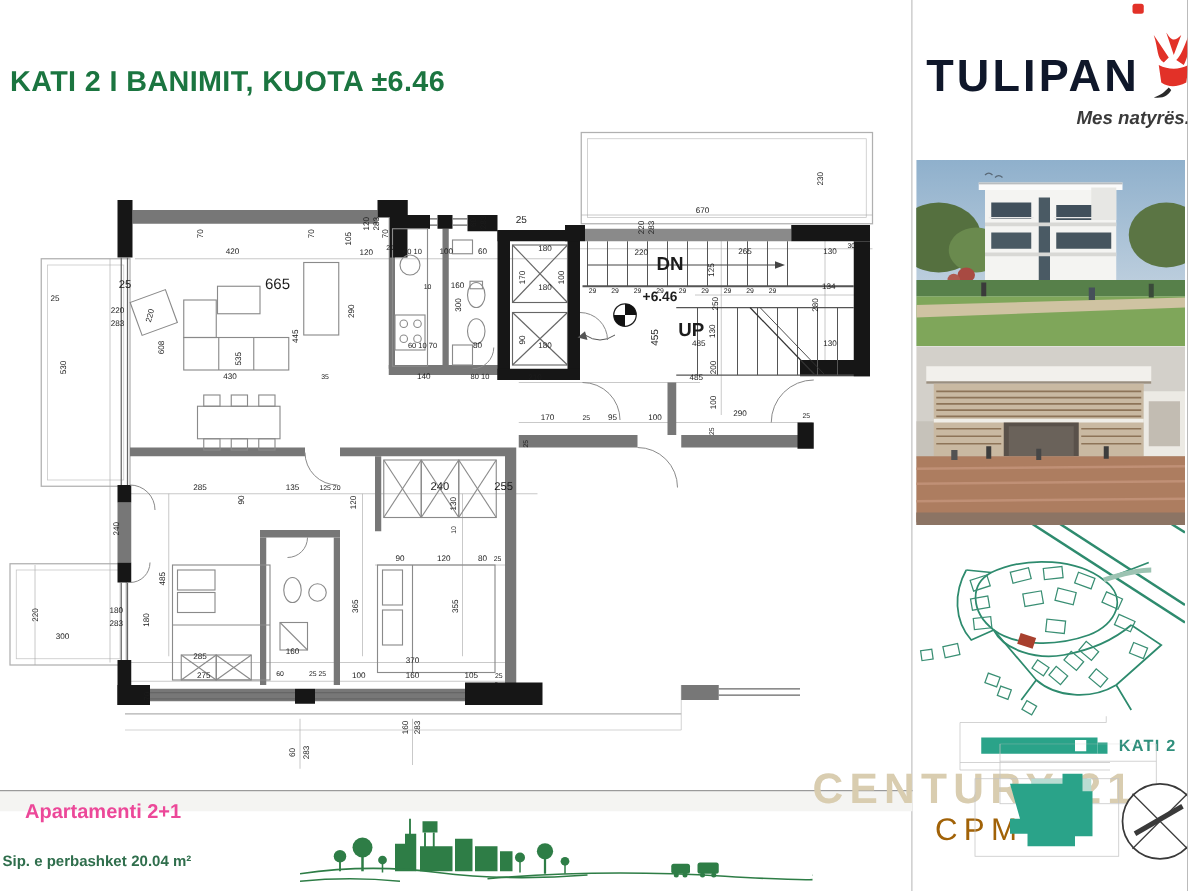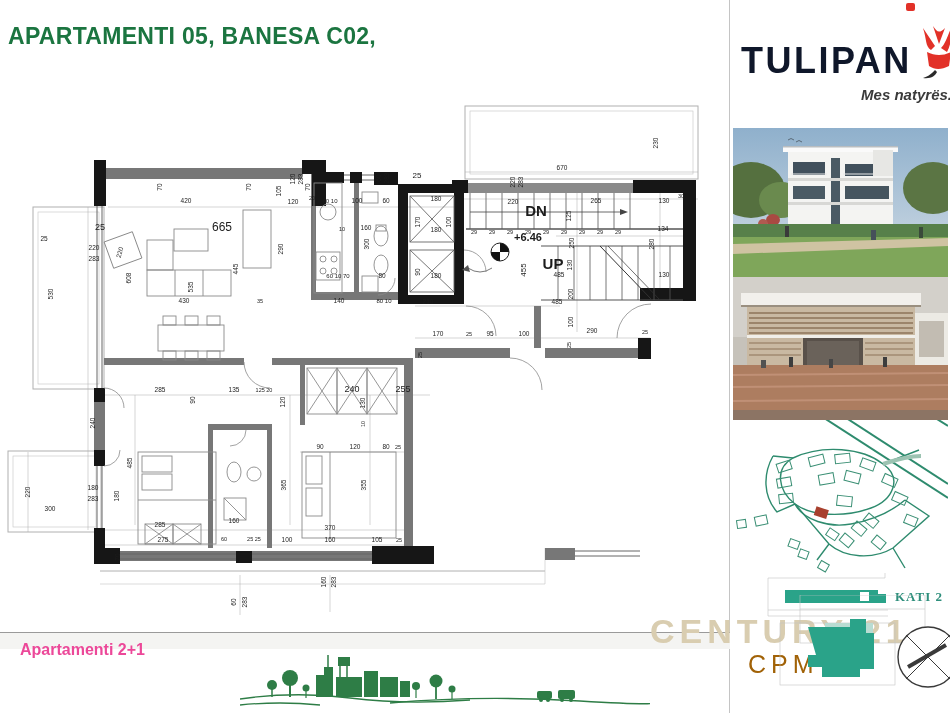--- a/index.html
+++ b/index.html
@@ -19,36 +19,36 @@
   .red-dot{left:906px;top:3px;width:9px;height:8px;background:#e23128;border-radius:2px;}
   
   .photo{left:733px;width:215px;overflow:hidden;}
   .brownstrip{left:733px;top:410px;width:215px;height:10px;background:#8c7464;}
   
   .info-head{left:20px;top:641px;font-size:16px;font-weight:bold;color:#ec4899;}
   .info-row{font-size:12px;font-weight:bold;color:#2f6e4c;}
   .info-label{position:absolute;left:2px;}
   .info-value{position:absolute;left:105px;}
   
-  .kati-label{left:895px;top:589px;font-size:13px;font-weight:bold;color:#2f8f7c;letter-spacing:1px;font-family:Liberation Serif, serif;}
+  .kati-label{left:895px;top:589px;font-size:13px;font-weight:bold;color:#2f8f7c;letter-spacing:1px;}
   
   .wm1{left:650px;top:612px;font-size:34px;font-weight:bold;color:#d9cdb0;letter-spacing:5px;}
   .wm2{left:748px;top:650px;font-size:25px;font-weight:normal;color:#a16207;letter-spacing:5px;}
   svg text{font-family:"Liberation Sans",sans-serif;fill:#1c1c1c;}
   .med{stroke:#666;stroke-width:.9;fill:none;}
   .furn{stroke:#8a8a8a;stroke-width:.9;fill:none;}
   .out{stroke:#b0b0b0;stroke-width:1;fill:none;}
   .out2{stroke:#c4c4c4;stroke-width:.6;fill:none;}
 </style>
 </head>
 <body>
 
 <div class="page">
 
-  <div class="abs title"><span>APARTAMENTI 05, BANESA C02,</span><br></div>
+  <div class="abs title"><br><span>KATI 2 I BANIMIT, KUOTA ±6.46</span></div>
 
   <div class="abs vline"></div>
   <div class="abs hband"></div>
   <div class="abs hline"></div>
 
   <div class="abs brand-name">TULIPAN</div>
   <div class="abs brand-tag">Mes natyrës.</div>
   <div class="abs red-dot"></div>
   <svg class="abs tulip" width="32" height="54" viewBox="0 0 32 54">
     <path d="M2,2 C6,14 4,20 10,24 L14,20 Z" fill="#e23128"></path>
@@ -202,20 +202,24 @@
     <path d="M178,32 h42 v-8 h16 v14 h8 v36 h-14 v8 h-38 v-10 h-14 v-12 h8 z" fill="#2aa389"></path>
     <g>
       <circle cx="298" cy="62" r="30" fill="#ffffff" stroke="#3a3a3a" stroke-width="1.4"></circle>
       <line x1="276" y1="40" x2="320" y2="84" stroke="#3a3a3a" stroke-width="1"></line>
       <line x1="320" y1="40" x2="276" y2="84" stroke="#3a3a3a" stroke-width="1"></line>
       <line x1="278" y1="72" x2="316" y2="50" stroke="#3a3a3a" stroke-width="4"></line>
     </g>
   </svg>
 
   <div class="abs info-head">Apartamenti 2+1</div>
+  <div class="abs info-row" style="left:0;top:682px;width:240px;height:13px;">
+    <span class="info-label">Sip. e perbashket</span>
+    <span class="info-value">20.04 m²</span>
+  </div>
 
   <svg class="abs" style="left:240px;top:645px;" width="410" height="65" viewBox="0 0 410 65">
     <g fill="#2e7d46" stroke="#2e7d46">
       <line x1="32" y1="44" x2="32" y2="52" stroke-width="1.5"></line>
         <circle cx="32" cy="40" r="5" stroke="none"></circle>
       <line x1="50" y1="38" x2="50" y2="52" stroke-width="2"></line>
         <circle cx="50" cy="33" r="8" stroke="none"></circle>
       <line x1="66" y1="46" x2="66" y2="53" stroke-width="1.2"></line>
         <circle cx="66" cy="43" r="3.5" stroke="none"></circle>
       <rect x="76" y="30" width="8" height="22" stroke="none"></rect>

